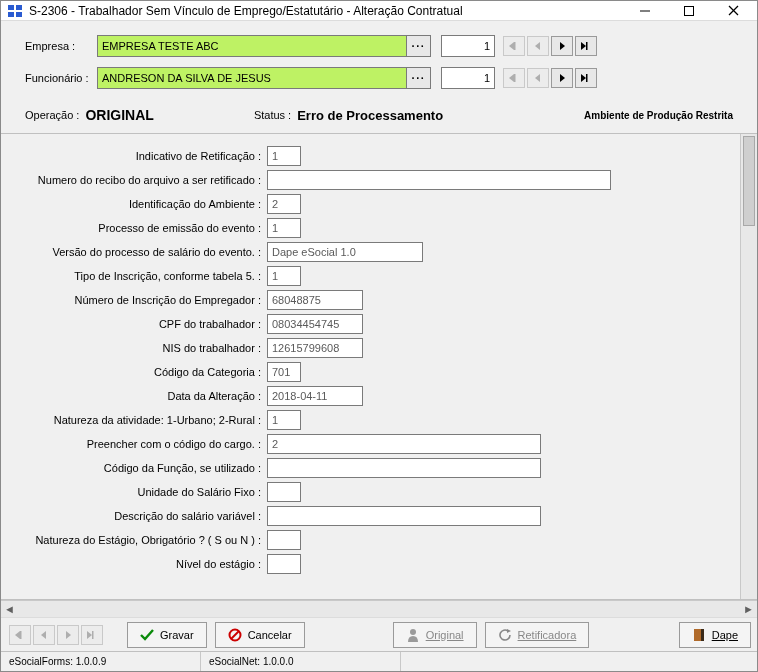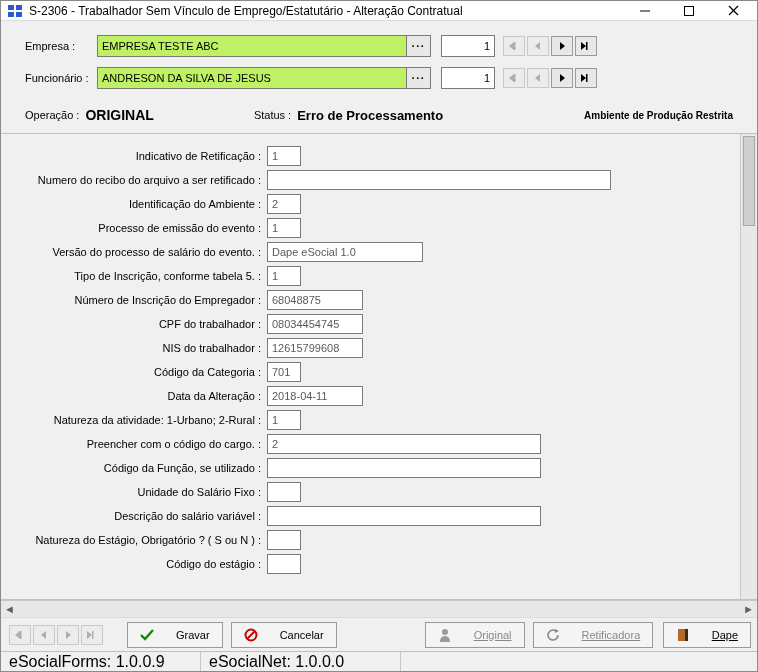--- a/index.html
+++ b/index.html
@@ -42,26 +42,26 @@
   .w-xl { width:344px; }
   .vscroll { width:17px; background:#e8e8e8; border-left:1px solid #c8c8c8; position:relative; }
   .vscroll .thumb { position:absolute; left:2px; right:2px; top:2px; height:90px; background:#cfcfcf; border:1px solid #a8a8a8; }
   
   .hscroll { height:17px; background:#e8e8e8; border-top:1px solid #c8c8c8; display:flex; align-items:center; }
   .hscroll .arrow { width:17px; height:17px; display:flex; align-items:center; justify-content:center; color:#606060; }
   .hscroll .track { flex:1; }
   
   .bottombar { height:34px; background:#f0f0f0; display:flex; align-items:center; padding:4px 6px; border-top:1px solid #dcdcdc; }
   .bottombar .navset { margin-left:0; }
-  .btn { height:26px; border:1px solid #9a9a9a; background:#f4f4f4; display:inline-flex; align-items:center; padding:4px 12px; margin-left:8px; font:inherit; gap:22px; }
+  .btn { height:26px; border:1px solid #9a9a9a; background:#f4f4f4; display:inline-flex; align-items:center; padding:4px 12px; margin-left:8px; font:inherit; gap:6px; }
   .btn.disabled { color:#888; }
   .btn .ico { width:14px; height:14px; display:flex; align-items:center; justify-content:center; }
   .spacer { flex:1; }
   
-  .statusstrip { height:20px; border-top:1px solid #c0c0c0; background:#f0f0f0; display:flex; align-items:center; font-size:16px; }
+  .statusstrip { height:20px; border-top:1px solid #c0c0c0; background:#f0f0f0; display:flex; align-items:center; font-size:10px; }
   .statusstrip .cell { height:100%; display:flex; align-items:center; padding:0 8px; border-right:1px solid #c8c8c8; min-width:200px; }
   svg { display:block; }
   .underline { text-decoration:underline; }
 </style>
 </head>
 <body>
 
 <div class="window">
 
   <div class="titlebar">
@@ -233,21 +233,21 @@
         </div>
         <div class="form-row">
           <span class="flbl">Descrição do salário variável :</span>
           <input class="fval w-lg" type="text" value="" style="">
         </div>
         <div class="form-row">
           <span class="flbl">Natureza do Estágio, Obrigatório ? ( S ou N ) :</span>
           <input class="fval w-xs" type="text" value="" style="">
         </div>
         <div class="form-row">
-          <span class="flbl">Código do estágio :</span>
+          <span class="flbl">Nível do estágio :</span>
           <input class="fval w-xs" type="text" value="" style="">
         </div>
       </div>
     <div class="vscroll">
         <div class="thumb"></div>
       </div>
   </div>
 
   <div class="hscroll">
     <span class="arrow">◄</span>

